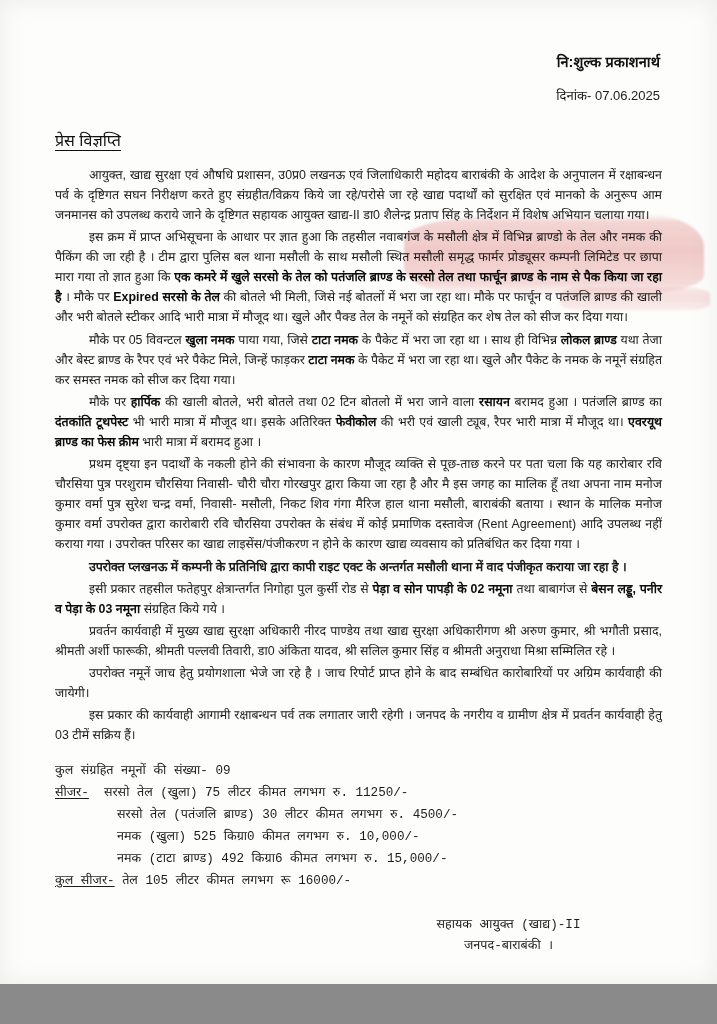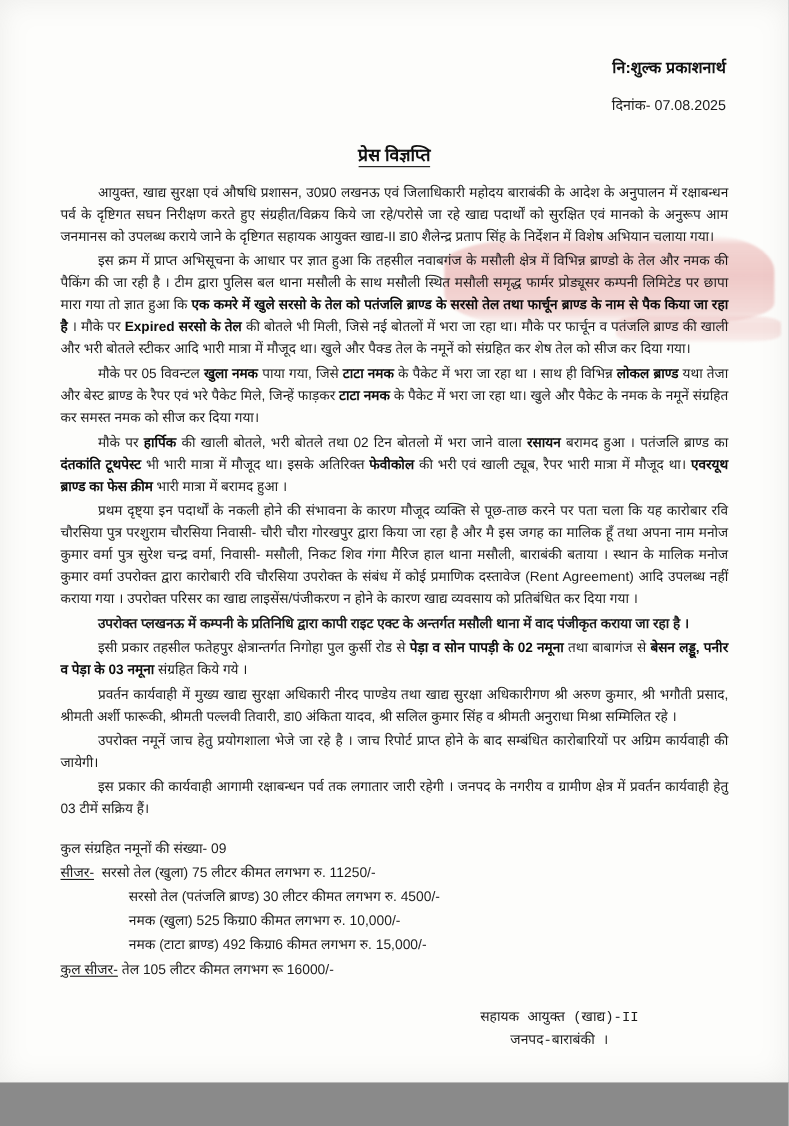--- a/index.html
+++ b/index.html
@@ -58,23 +58,22 @@
   }
   .hdr-line2 {
     font-size: 13px;
     font-weight: 400;
     margin-top: 12px;
     color: #1b1b1b;
   }
 
   
   .doc-title {
-    text-align: center;
     font-size: 16px;
-    font-weight: 700;
+    font-weight: 400;
     margin-top: 25px;
     color: #111;
   }
   .doc-title span {
     border-bottom: 1.6px solid #111;
     padding-bottom: 1px;
   }
 
   
   .body-area {
@@ -121,21 +120,21 @@
     border-radius: 30%;
   }
 
   
   .summary {
     margin-top: 16px;
     font-size: 12.6px;
     line-height: 1.74;
     color: #1c1c1c;
   }
-  .sum-row { white-space: nowrap; }
+  .sum-row { white-space: nowrap; font-family: Liberation Mono, monospace; }
   .sum-label {
     text-decoration: underline;
     text-underline-offset: 2px;
   }
   .sum-indent { padding-left: 62px; }
 
   
   .signature {
     margin-top: 22px;
     text-align: center;
@@ -149,21 +148,21 @@
 </head>
 <body>
 
 <div class="page">
   <div class="sheet"></div>
 
   <div class="content">
 
     <div class="header-block">
       <div class="hdr-line1">नि:शुल्क प्रकाशनार्थ</div>
-      <div class="hdr-line2">दिनांक- 07.08.2025</div>
+      <div class="hdr-line2">दिनांक- 07.06.2025</div>
     </div>
 
     <div class="doc-title">
       <span>प्रेस विज्ञप्ति</span>
     </div>
 
     <div class="body-area">
 
       <p class="para">
         <span>आयुक्त, खाद्य सुरक्षा एवं औषधि प्रशासन, उ0प्र0 लखनऊ एवं जिलाधिकारी महोदय बाराबंकी के आदेश के अनुपालन में रक्षाबन्धन पर्व के दृष्टिगत सघन निरीक्षण करते हुए संग्रहीत/विक्रय किये जा रहे/परोसे जा रहे खाद्य पदार्थों को सुरक्षित एवं मानको के अनुरूप आम जनमानस को उपलब्ध कराये जाने के दृष्टिगत सहायक आयुक्त खाद्य-II डा0 शैलेन्द्र प्रताप सिंह के निर्देशन में विशेष अभियान चलाया गया।</span>

